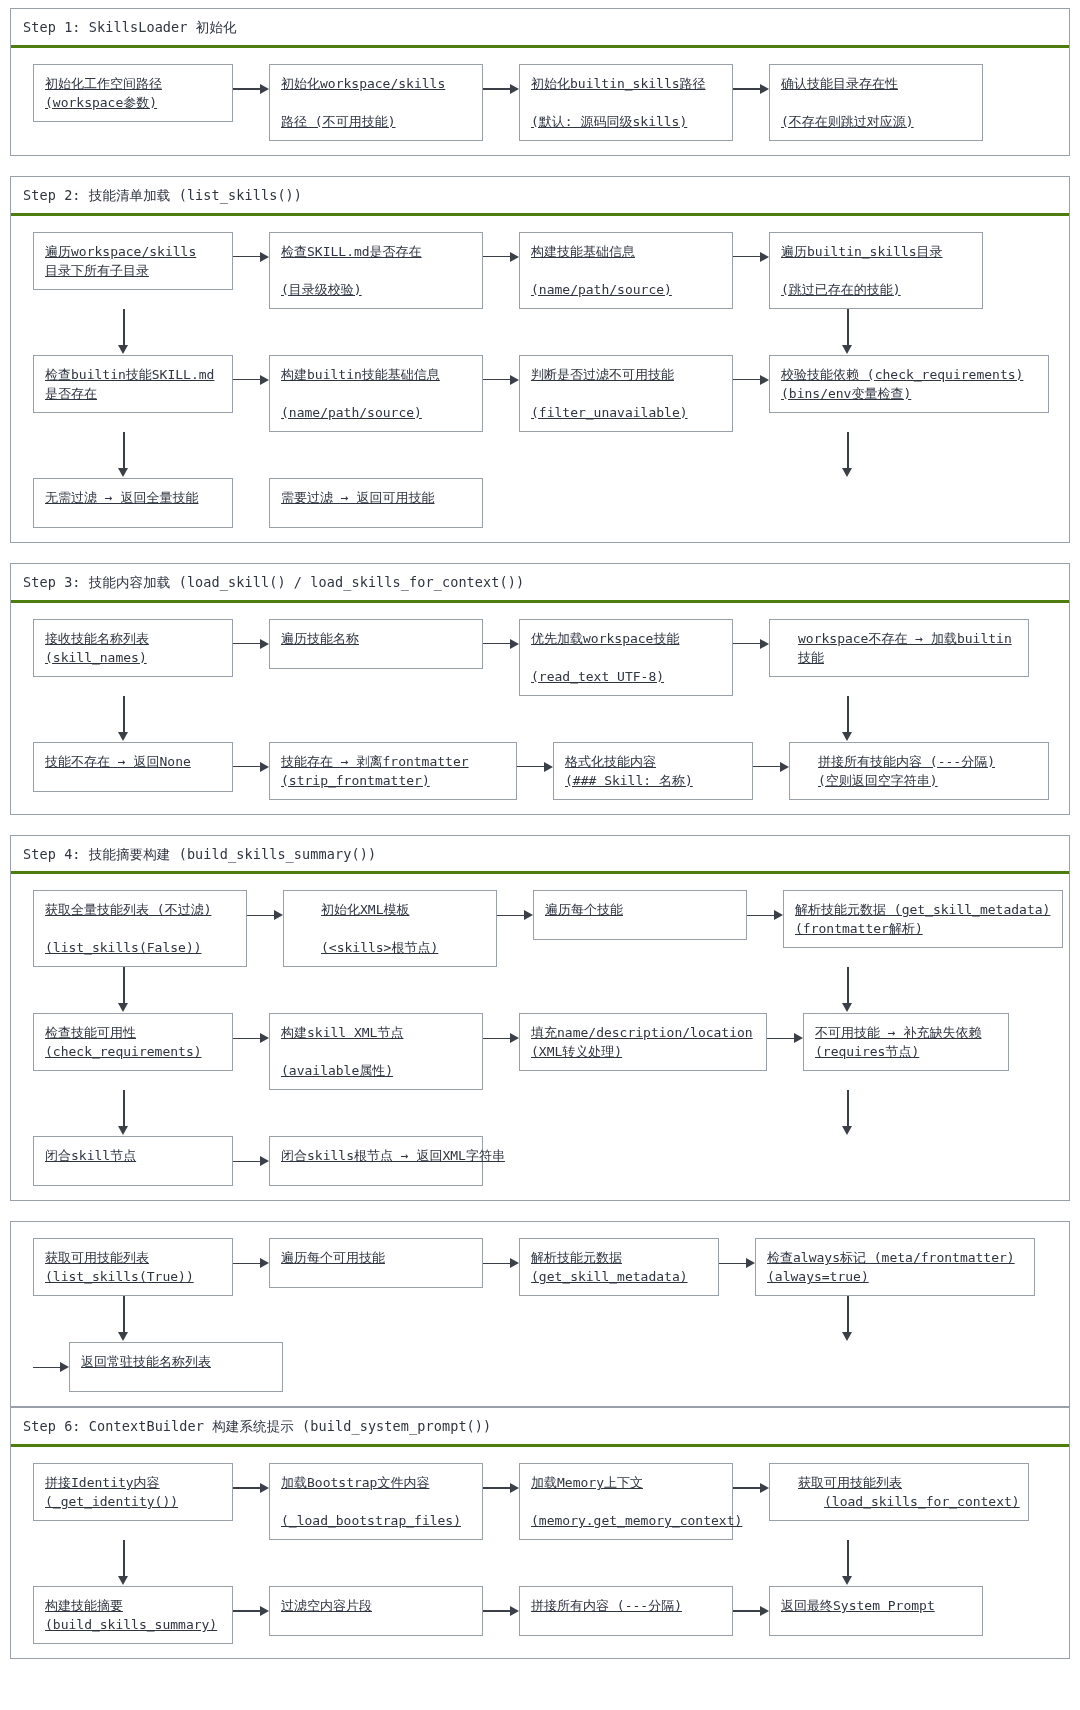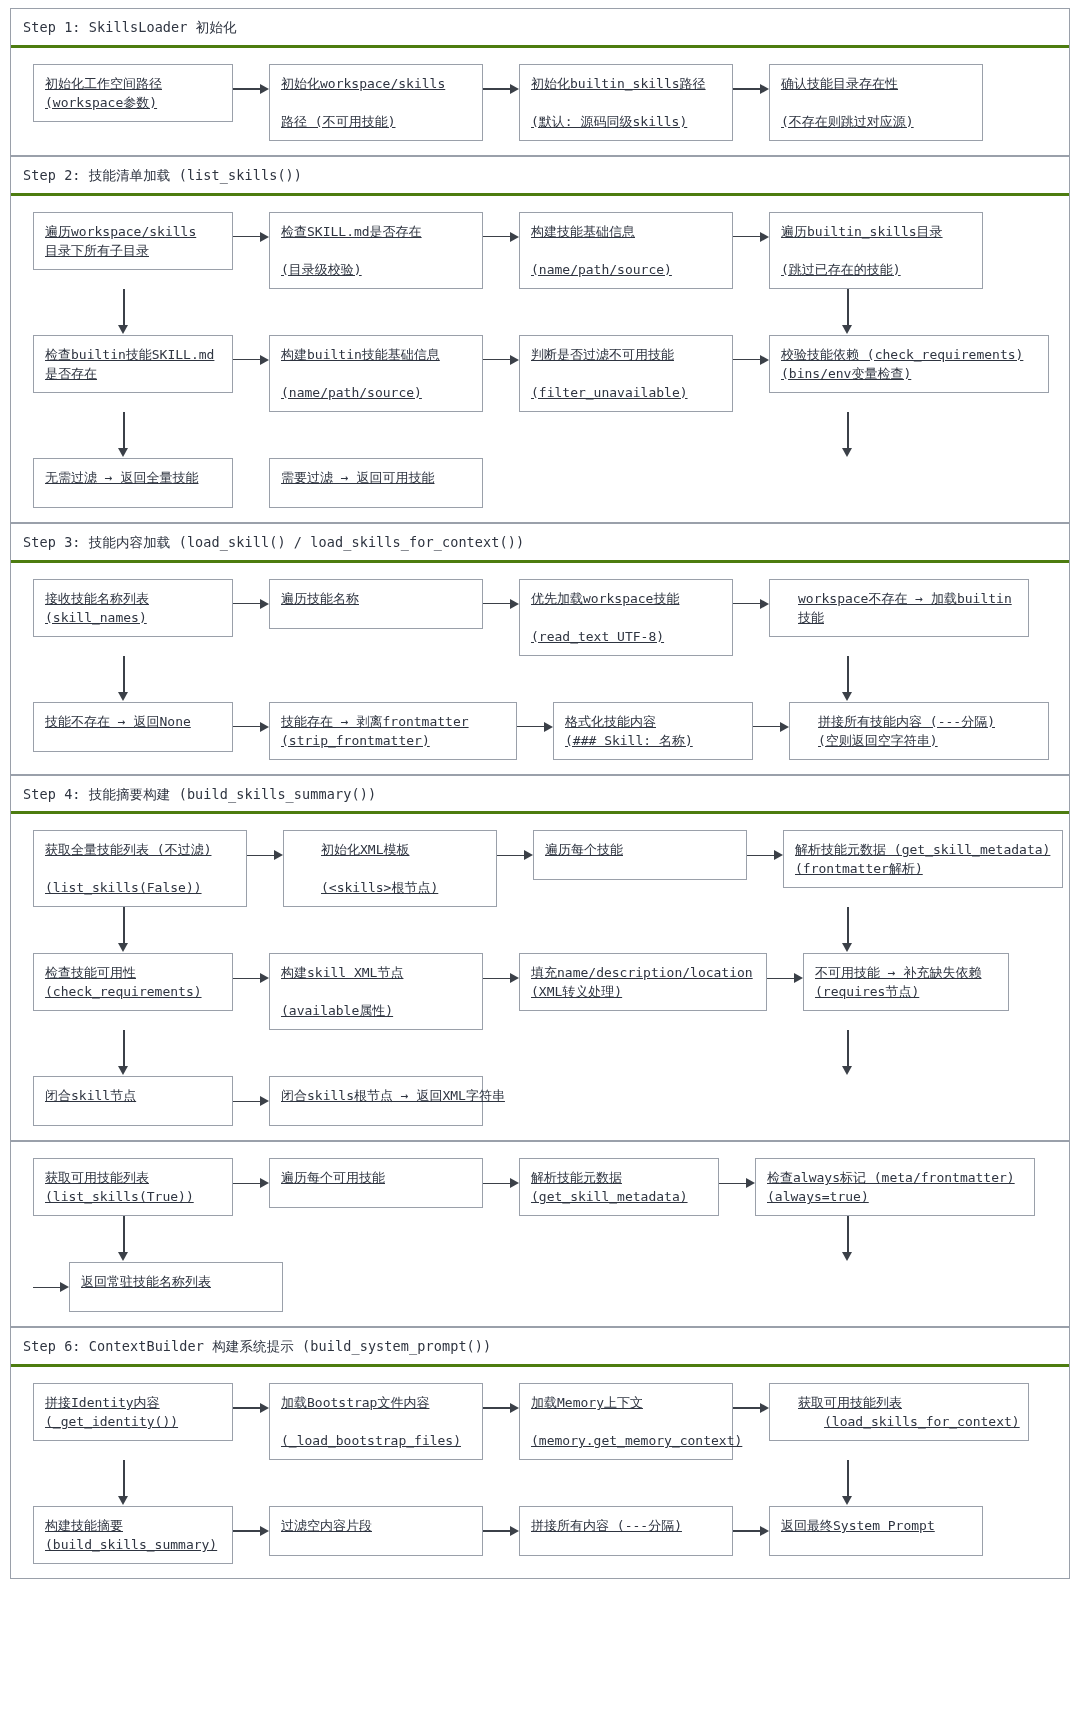--- a/index.html
+++ b/index.html
@@ -22,21 +22,21 @@
   }
 
   
   .step-group {
     position: relative;
     margin: 0 10px 0 10px;
     border: 1px solid #9aa0aa;
     background: #ffffff;
     box-sizing: border-box;
   }
-  .step-group.gap-top { margin-top: 0; }
+  .step-group.gap-top { margin-top: 20px; }
 
   .step-title {
     font-size: 13.5px;
     line-height: 1.1;
     padding: 11px 12px 10px 12px;
     border-bottom: 3px solid #4d7c0f;
     color: #2e3440;
     letter-spacing: 0.1px;
     white-space: nowrap;
     overflow: hidden;

